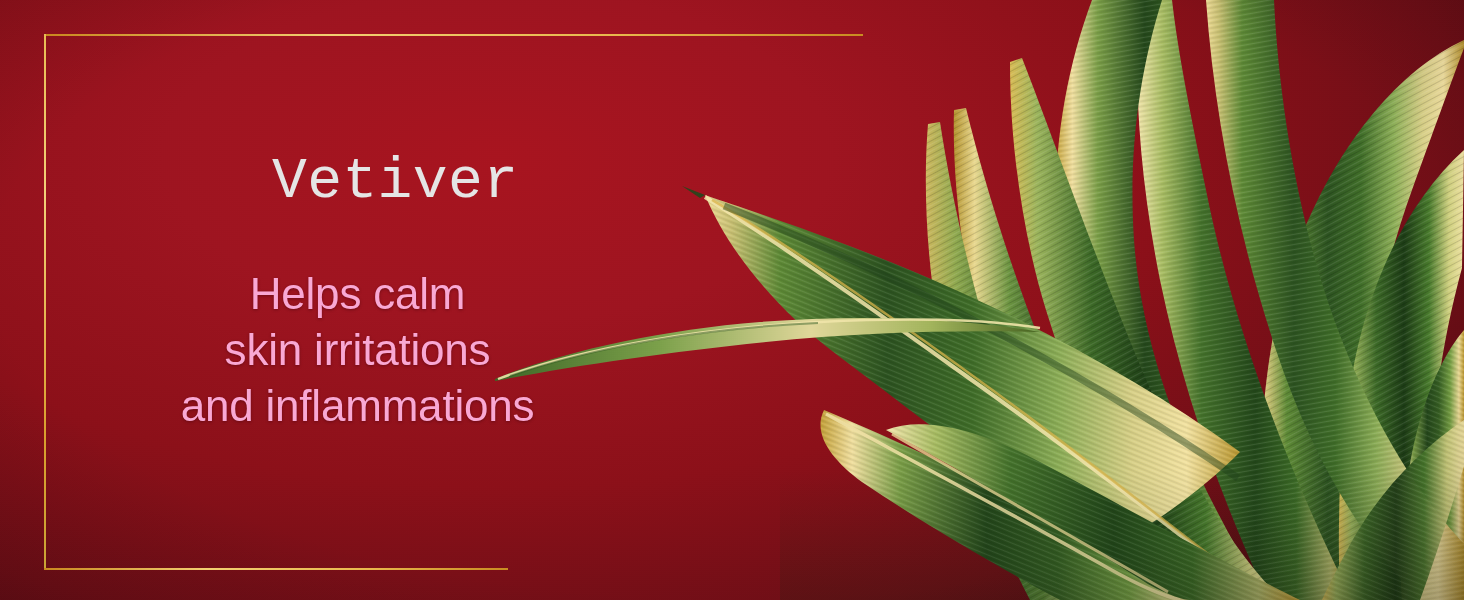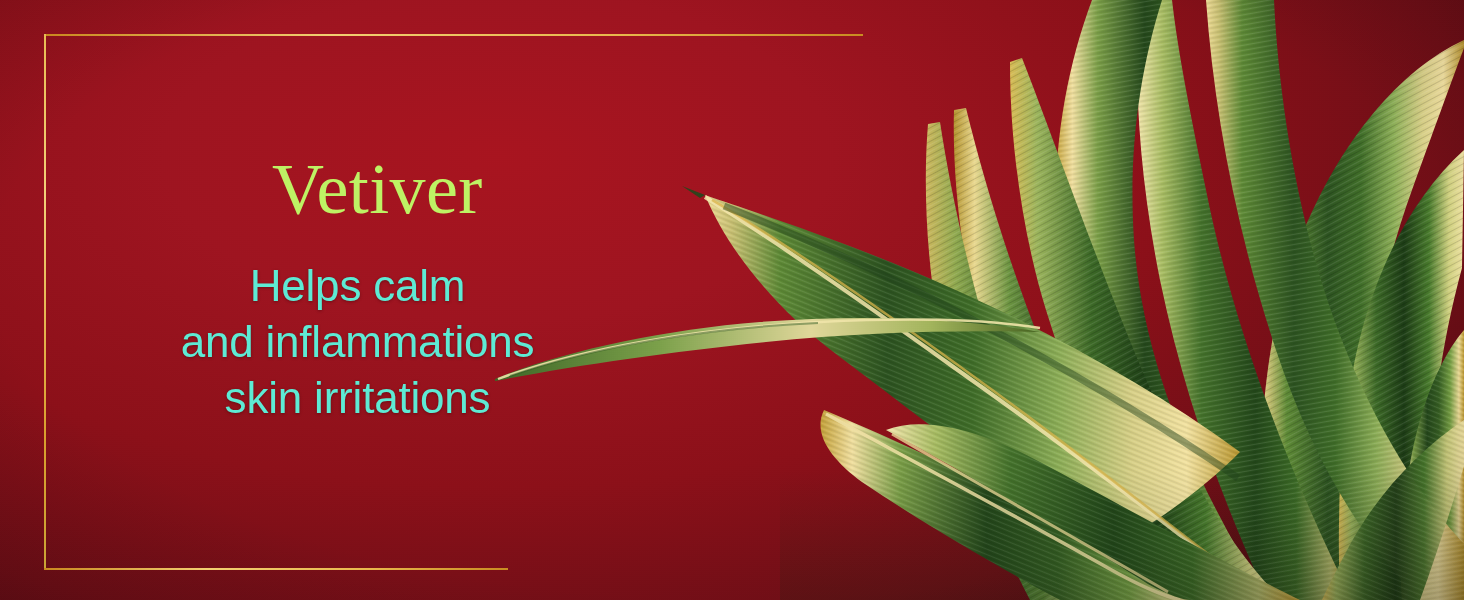--- a/index.html
+++ b/index.html
@@ -72,34 +72,34 @@
   }
   .frame-bottom {
     left: 0; top: 534px; height: 2px; width: 464px;
   }
 
   
   .title {
     position: absolute;
     left: 272px;
     top: 153px;
-    font-family: Liberation Serif, serif;
-    font-size: 72px;
+    font-family: Liberation Mono, monospace;
+    font-size: 58px;
     line-height: 1;
     letter-spacing: .4px;
-    color: #bef264;
+    color: #e5e5e5;
     white-space: nowrap;
   }
   .body-copy {
     position: absolute;
     left: 0;
-    top: 258px;
+    top: 266px;
     width: 715px;
     text-align: center;
-    color: #5eead4;
+    color: #f9a8d4;
     font-size: 44px;
     line-height: 56px;
     font-weight: 400;
     letter-spacing: -0.2px;
     font-stretch: condensed;
     text-shadow: 0 1px 3px rgba(60,5,10,.45);
   }
   .body-copy .ln { display: block; white-space: nowrap; }
 
   
@@ -290,17 +290,17 @@
   <div class="frame">
     <div class="frame-line frame-top"></div>
     <div class="frame-line frame-left"></div>
     <div class="frame-line frame-bottom"></div>
   </div>
 
   <div class="title">Vetiver</div>
 
   <div class="body-copy">
     <span class="ln">Helps calm</span>
+    <span class="ln">skin irritations</span>
     <span class="ln">and inflammations</span>
-    <span class="ln">skin irritations</span>
   </div>
 
 </div>
 
 </body></html>

